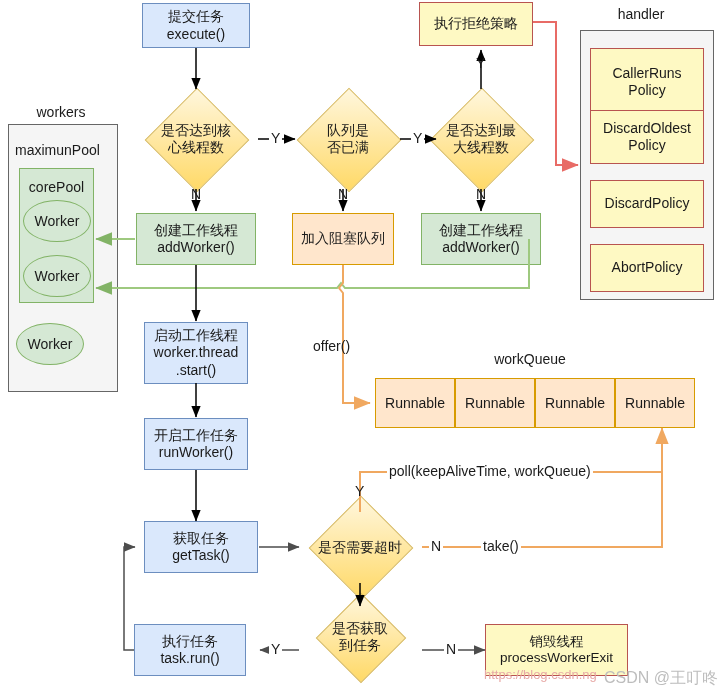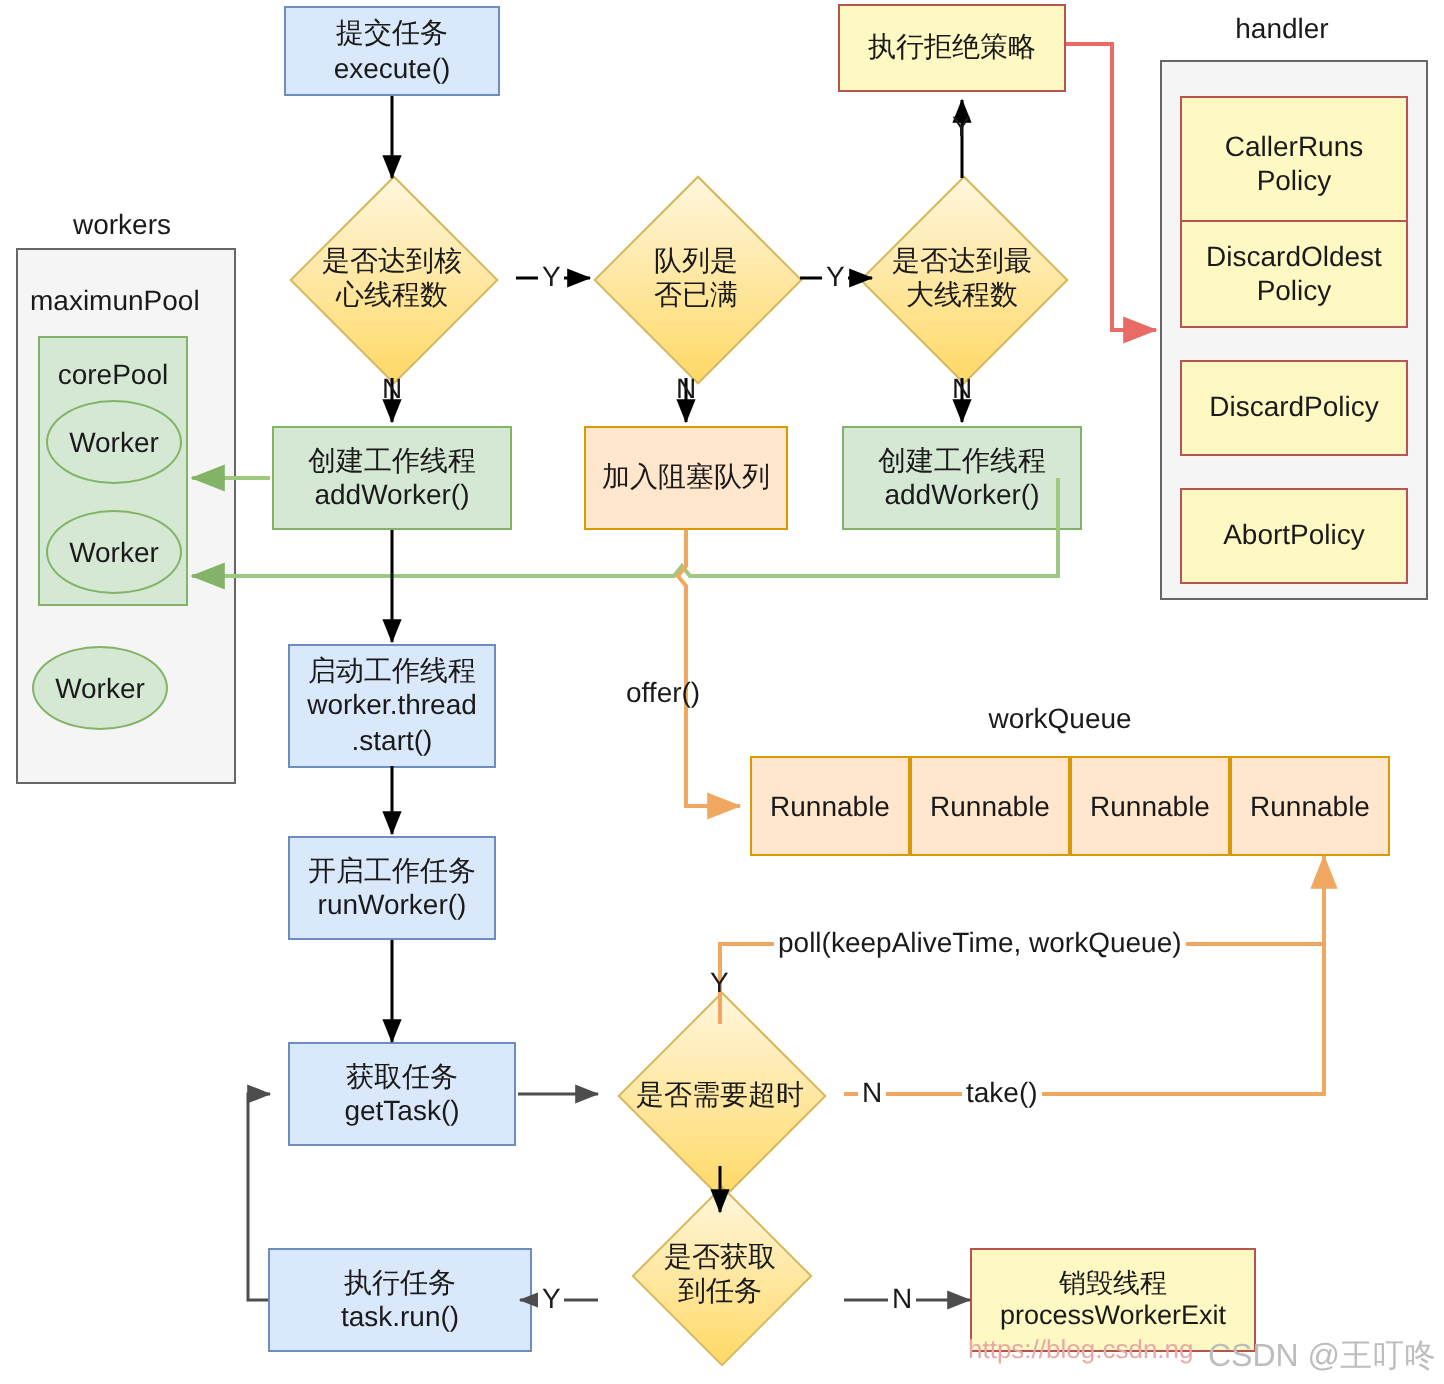--- a/index.html
+++ b/index.html
@@ -170,21 +170,21 @@
     <div class="dshape" style="left:26px;top:0px;width:72px;height:72px;"></div>
     <div class="dlabel" style="left:-6px;width:136px;">是否需要超时</div>
   </div>
 
   <div class="diamond" style="left:298px;top:606px;width:124px;height:86px;">
     <div class="dshape" style="left:31px;top:0px;width:62px;height:62px;"></div>
     <div class="dlabel" style="left:0px;top:-12px;width:124px;height:86px;">是否获取
 到任务</div>
   </div>
 
-  <div class="node blue" style="left:134px;top:624px;width:132px;height:52px;">执行任务
+  <div class="node blue" style="left:134px;top:624px;width:112px;height:52px;">执行任务
 task.run()</div>
 
   <div class="node red" style="left:485px;top:624px;width:143px;height:52px;font-size:13.5px;">销毁线程
 processWorkerExit</div>
 
   <div class="caption" style="left:490px;top:351px;width:80px;">workQueue</div>
   <div class="qcell" style="left:375px;top:378px;width:80px;height:50px;">Runnable</div>
   <div class="qcell" style="left:455px;top:378px;width:80px;height:50px;">Runnable</div>
   <div class="qcell" style="left:535px;top:378px;width:80px;height:50px;">Runnable</div>
   <div class="qcell" style="left:615px;top:378px;width:80px;height:50px;">Runnable</div>

